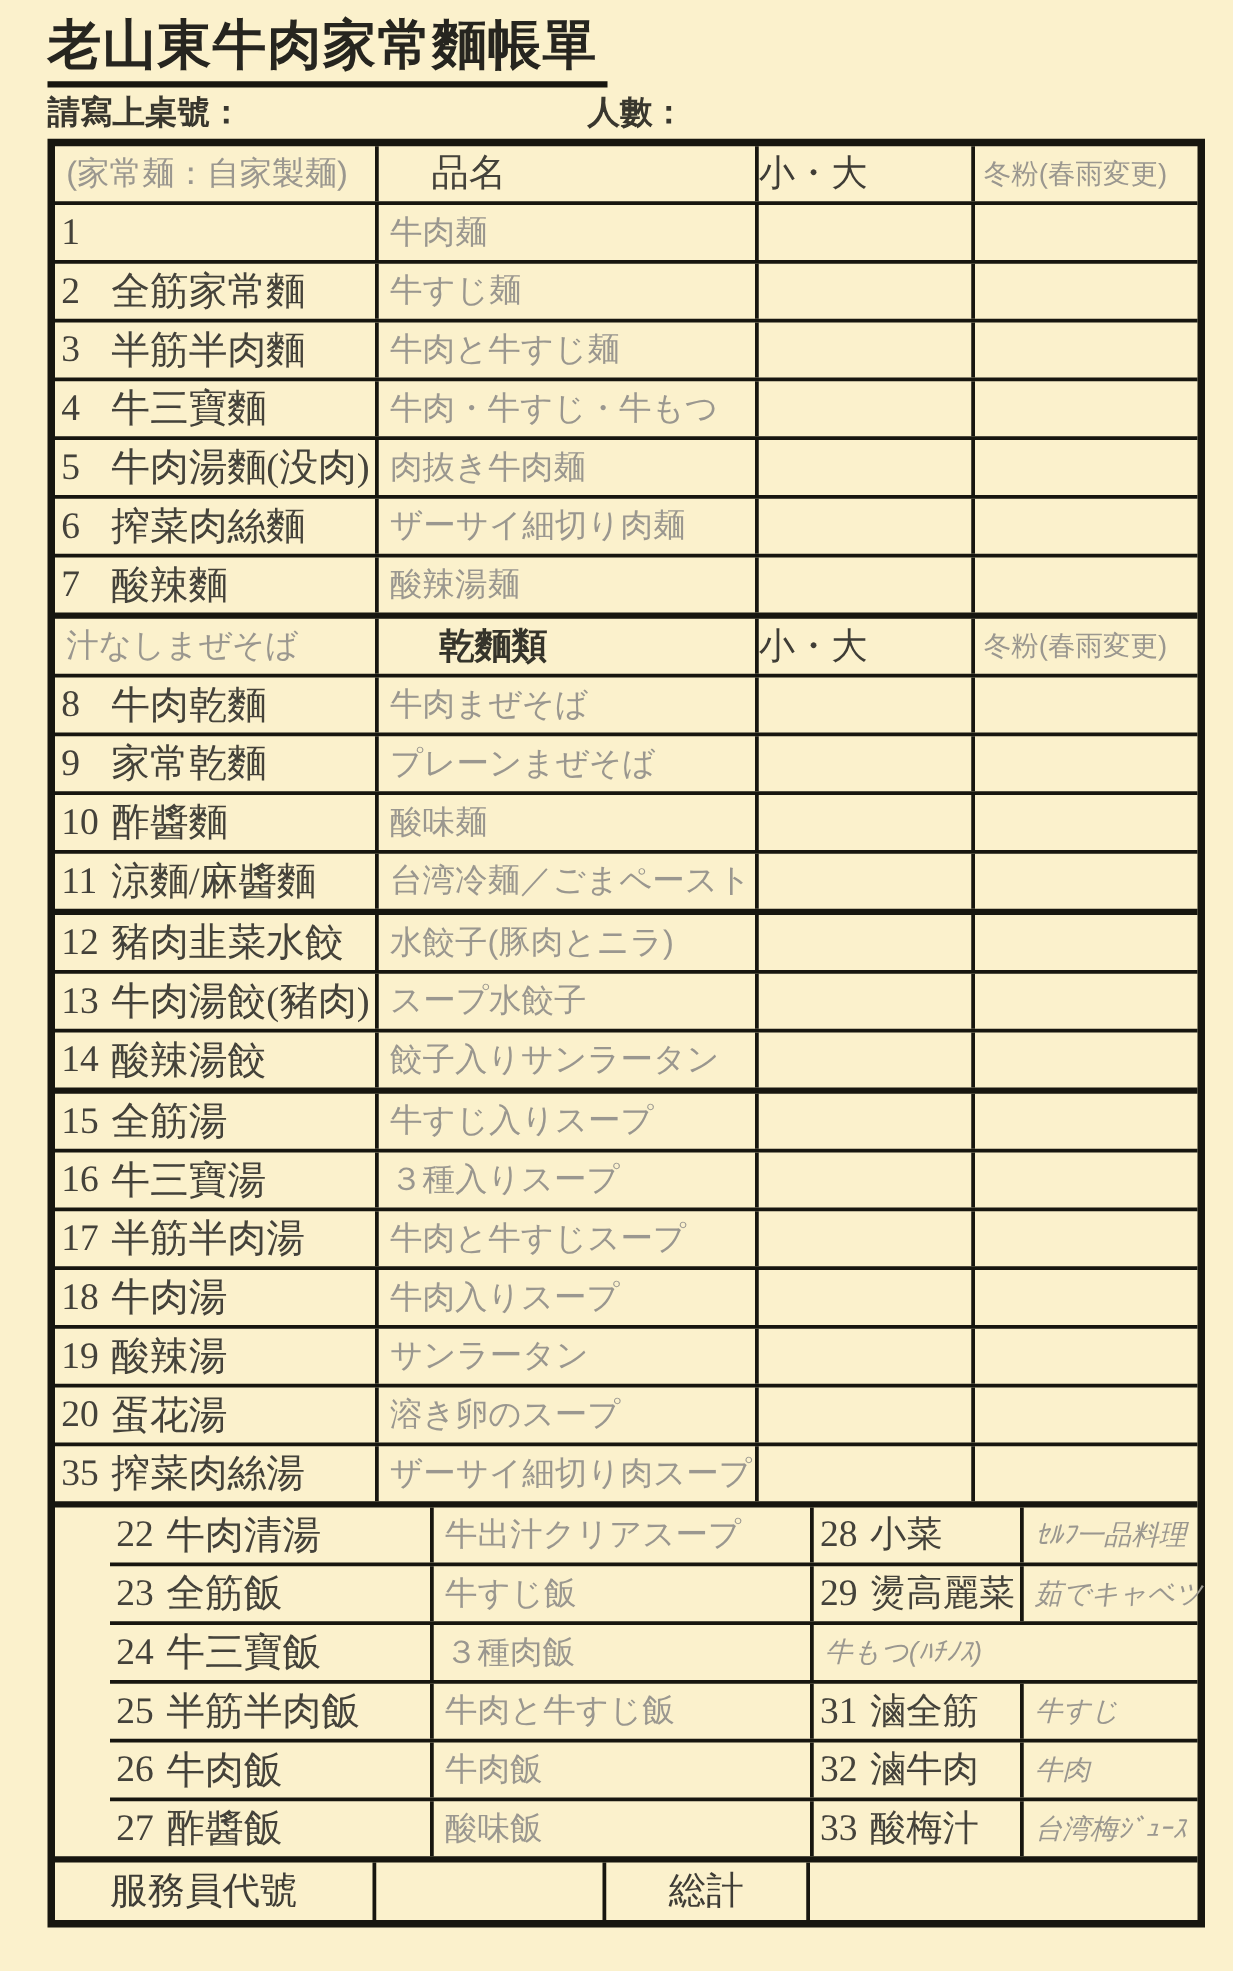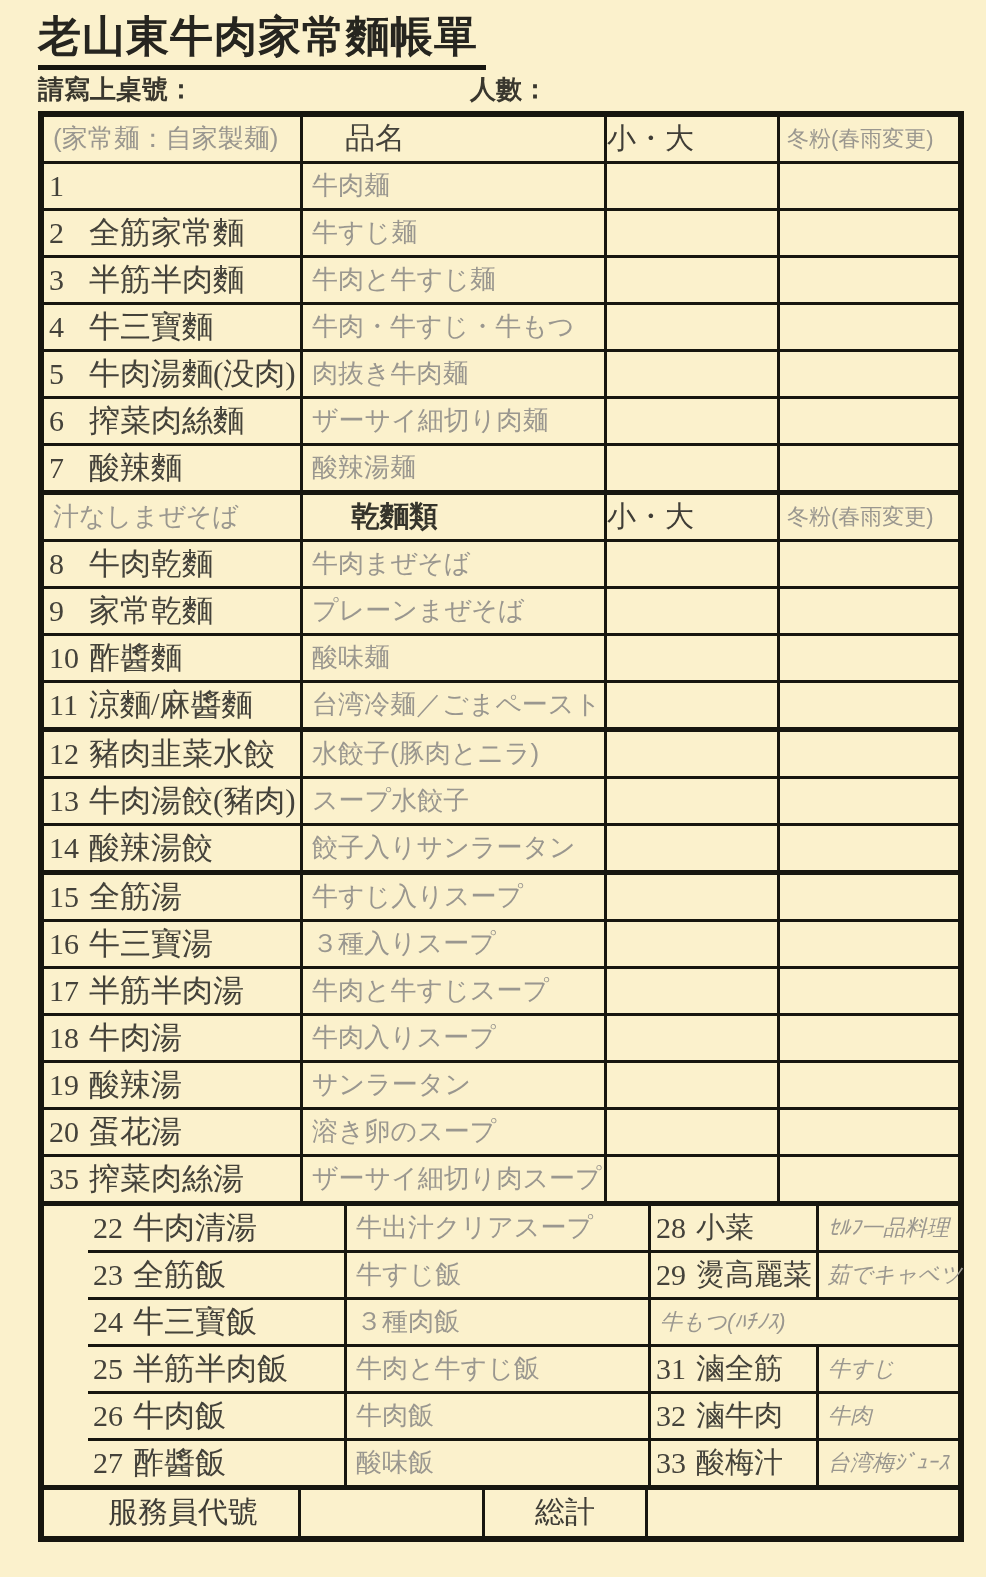--- a/index.html
+++ b/index.html
@@ -81,21 +81,21 @@
   .hd-section { padding-left: 48px; }
   .hd-section-txt { font-weight: 700; font-size: 29px; color: #35342b; }
   .size-cell { justify-content: flex-start; }
   .size-txt {
     font-family: "Liberation Serif", "DejaVu Serif", serif;
     font-size: 29px; color: #3f3d36;
   }
   .alt-cell { padding-left: 7px; }
   .alt-txt { color: #9a978f; font-size: 22px; }
 
-  .staff-label-cell { padding-left: 24px; justify-content: center; }
+  .staff-label-cell { padding-left: 44px; }
   .total-label-cell { justify-content: center; }
   .serif-label {
     font-family: "Liberation Serif", "DejaVu Serif", serif;
     font-size: 30px; color: #3f3d36;
   }
 </style>
 </head>
 <body>
 
 <div class="page">

